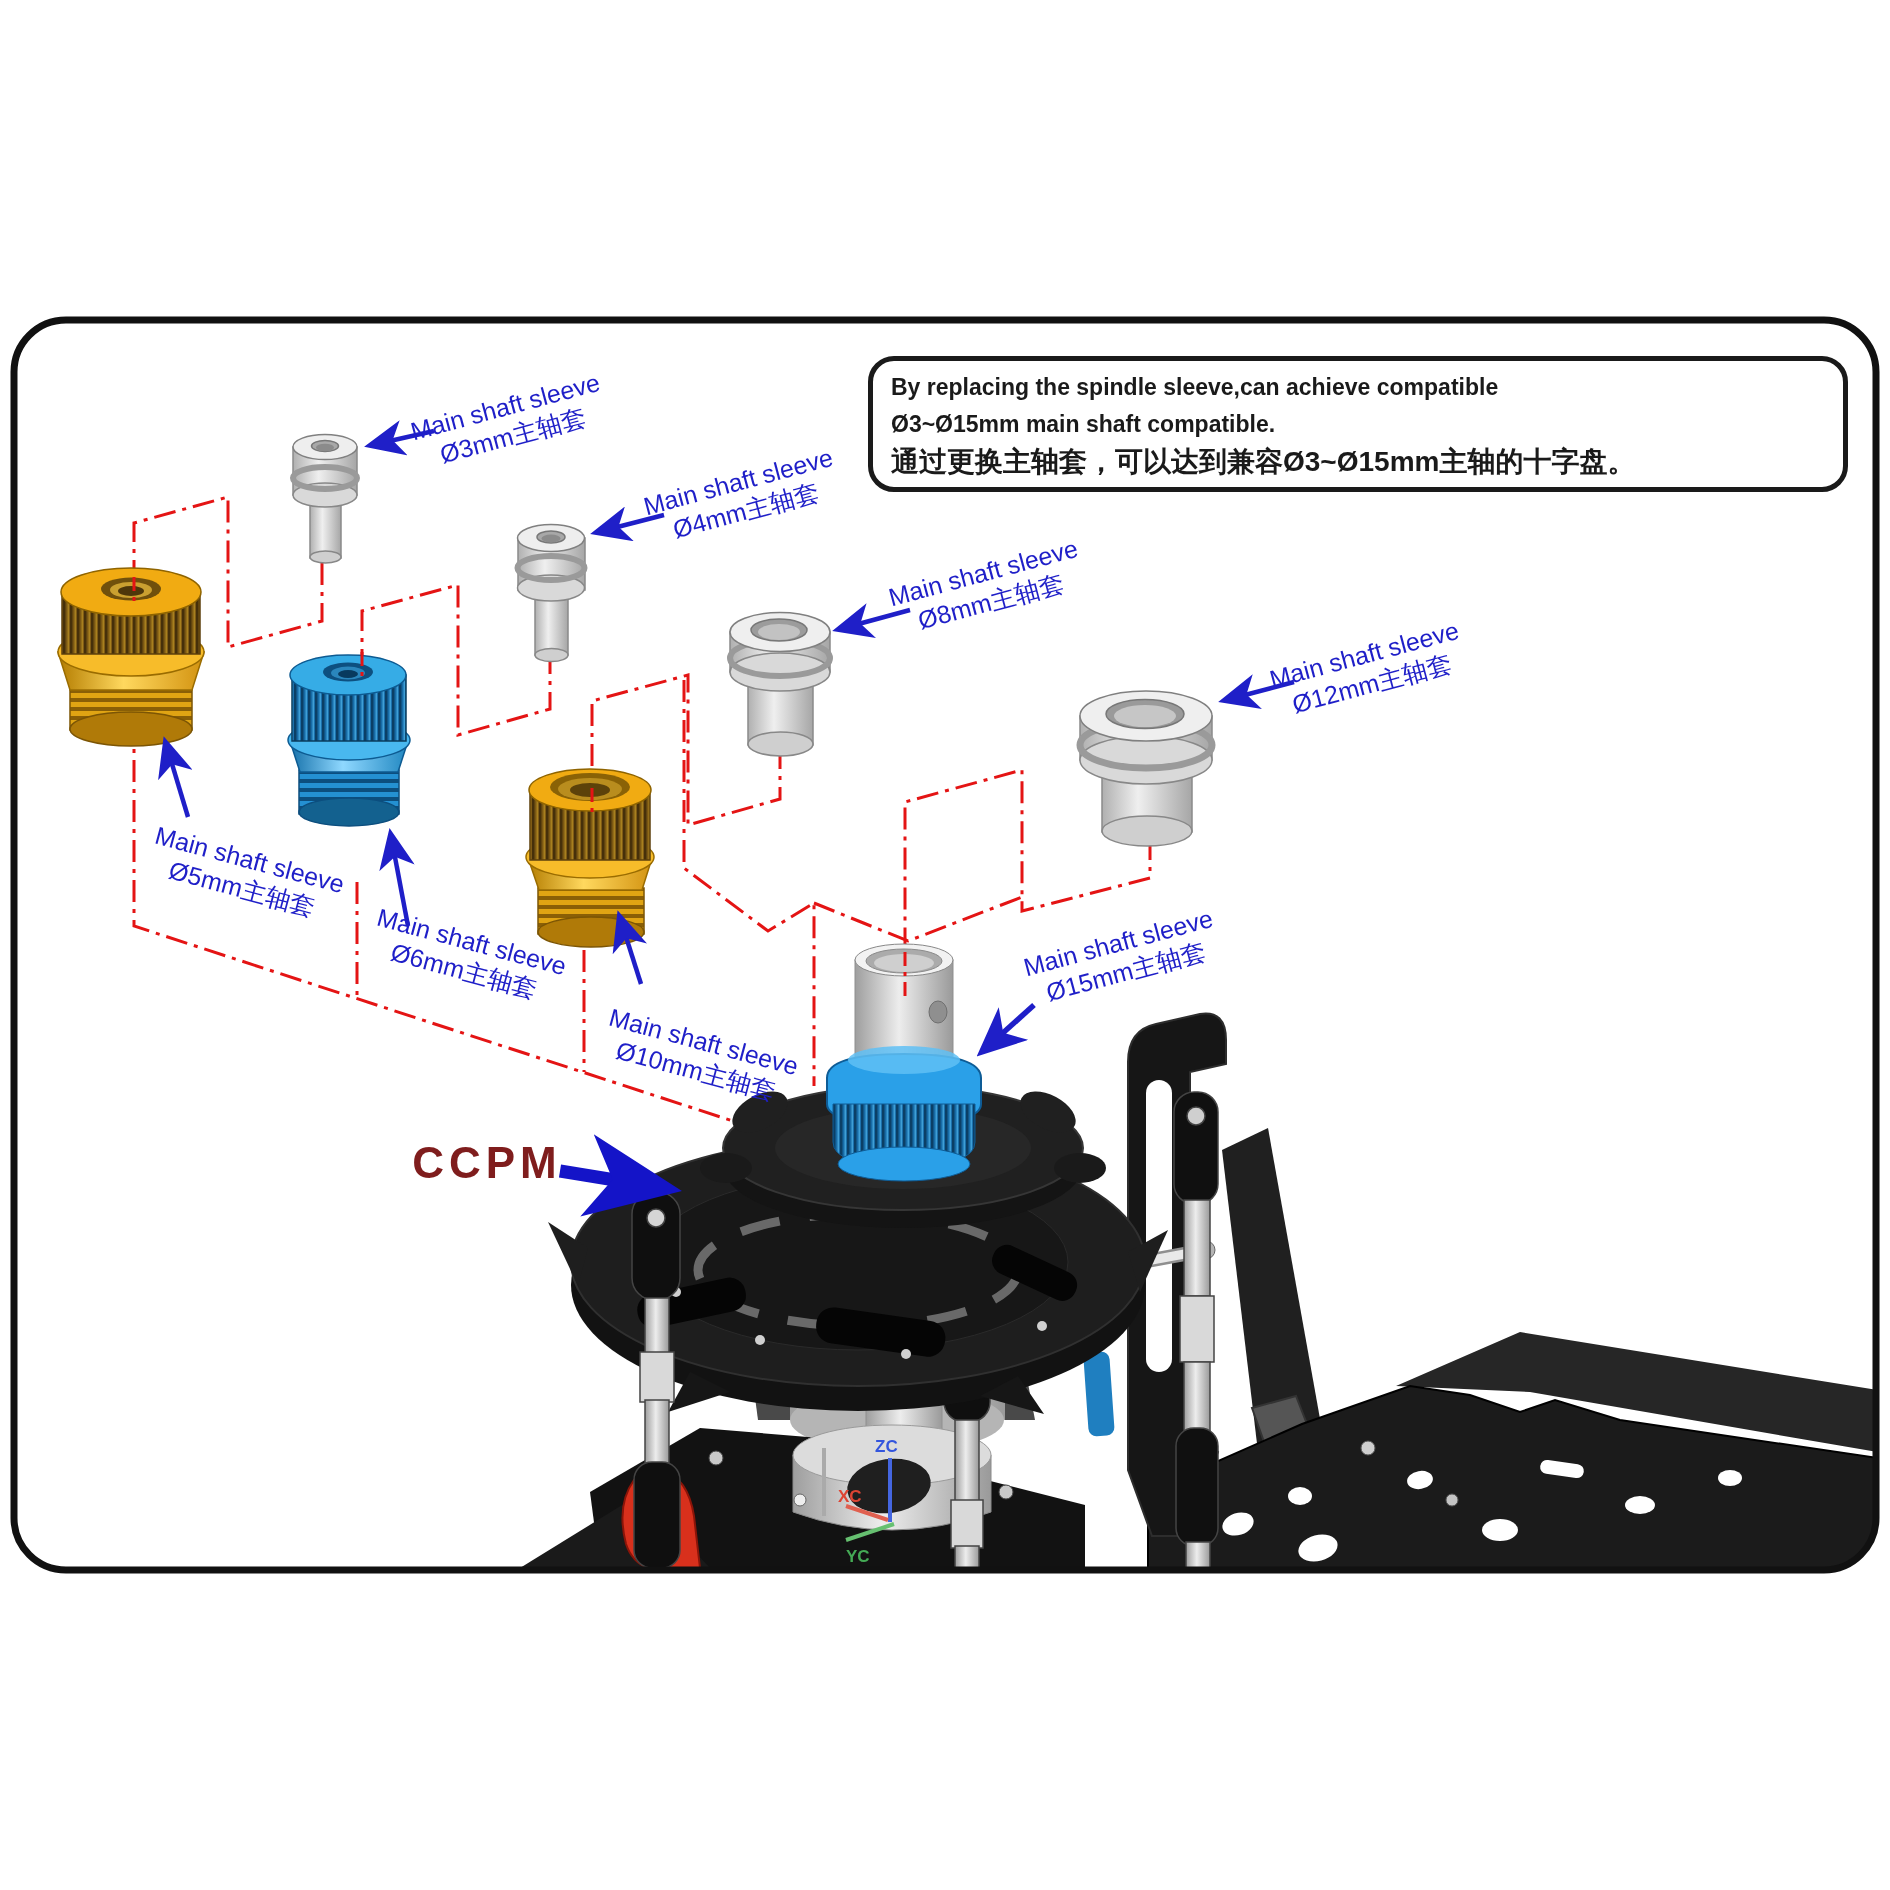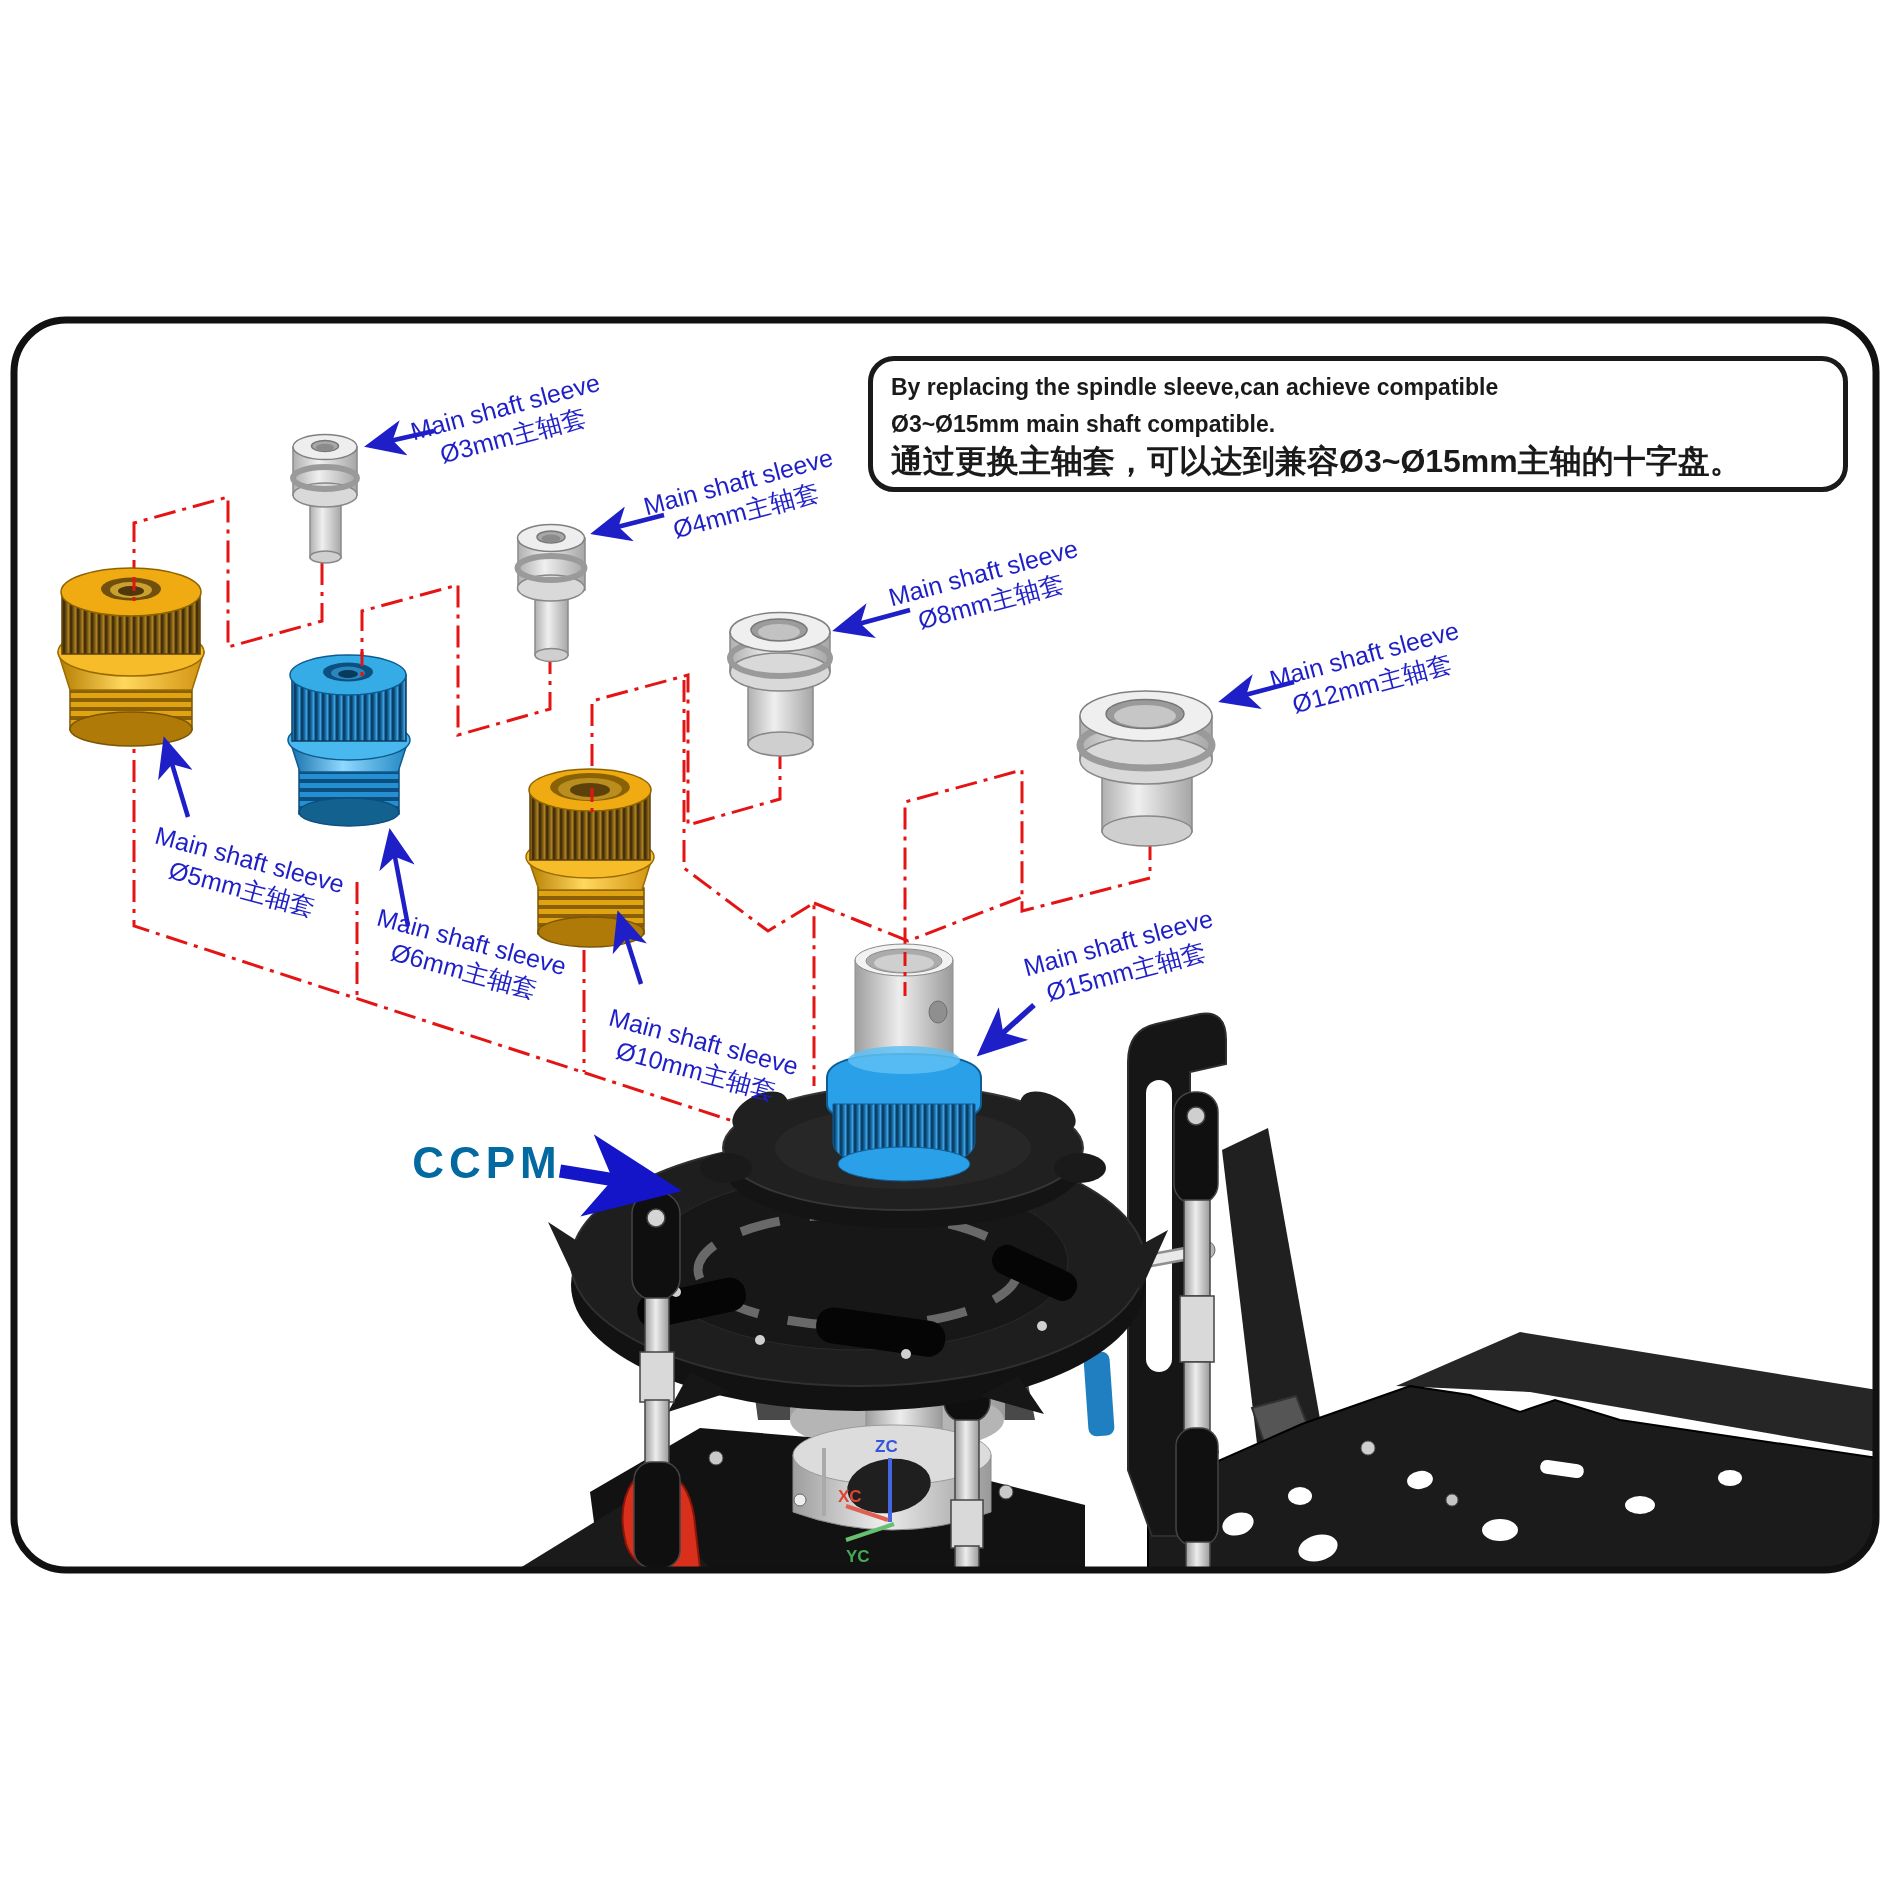--- a/index.html
+++ b/index.html
@@ -3,26 +3,26 @@
 <meta charset="utf-8">
 <style>
   html,body{margin:0;padding:0;background:#fff;}
   #canvas{position:relative;width:1890px;height:1890px;background:#fff;overflow:hidden;
           font-family:"Liberation Sans", sans-serif;}
   #art{position:absolute;left:0;top:0;}
   .note-box{position:absolute;left:868px;top:356px;width:980px;height:136px;
             border:5px solid #1a1a1a;border-radius:26px;box-sizing:border-box;
             display:flex;flex-direction:column;justify-content:center;padding:6px 18px;}
   .note-line{font-weight:bold;color:#1a1a1a;font-size:23px;line-height:37px;white-space:nowrap;}
-  .note-line.zh{font-size:32px;}
+  .note-line.zh{font-size:28px;}
   .s-label{position:absolute;color:#1f1fc8;text-align:center;font-size:25px;line-height:30px;
            font-weight:500;white-space:nowrap;transform:translate(-50%,-50%) rotate(var(--rot,0deg));}
   .s-label span{display:block;}
   .ccpm-label{position:absolute;left:487px;top:1163px;transform:translate(-50%,-50%);
-              color:#0369a1;font-weight:bold;font-size:44px;letter-spacing:5px;}
+              color:#7f1d1d;font-weight:bold;font-size:44px;letter-spacing:5px;}
 </style>
 </head>
 <body>
 
 <div id="canvas">
 
 <svg id="art" width="1890" height="1890" viewBox="0 0 1890 1890">
   <defs>
     <marker id="ah" markerWidth="9" markerHeight="8" refX="7.2" refY="4" orient="auto">
       <path d="M0,0 L9,4 L0,8 L2.5,4 Z" fill="#1f1fc8"></path>

